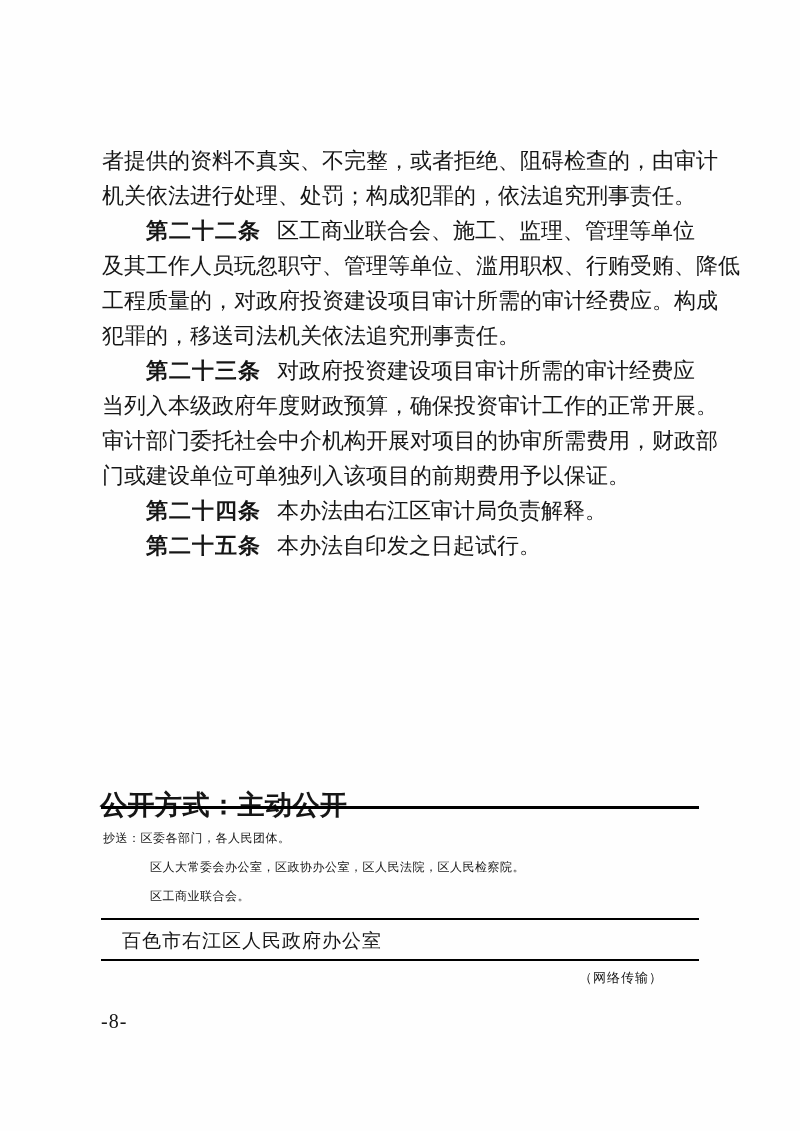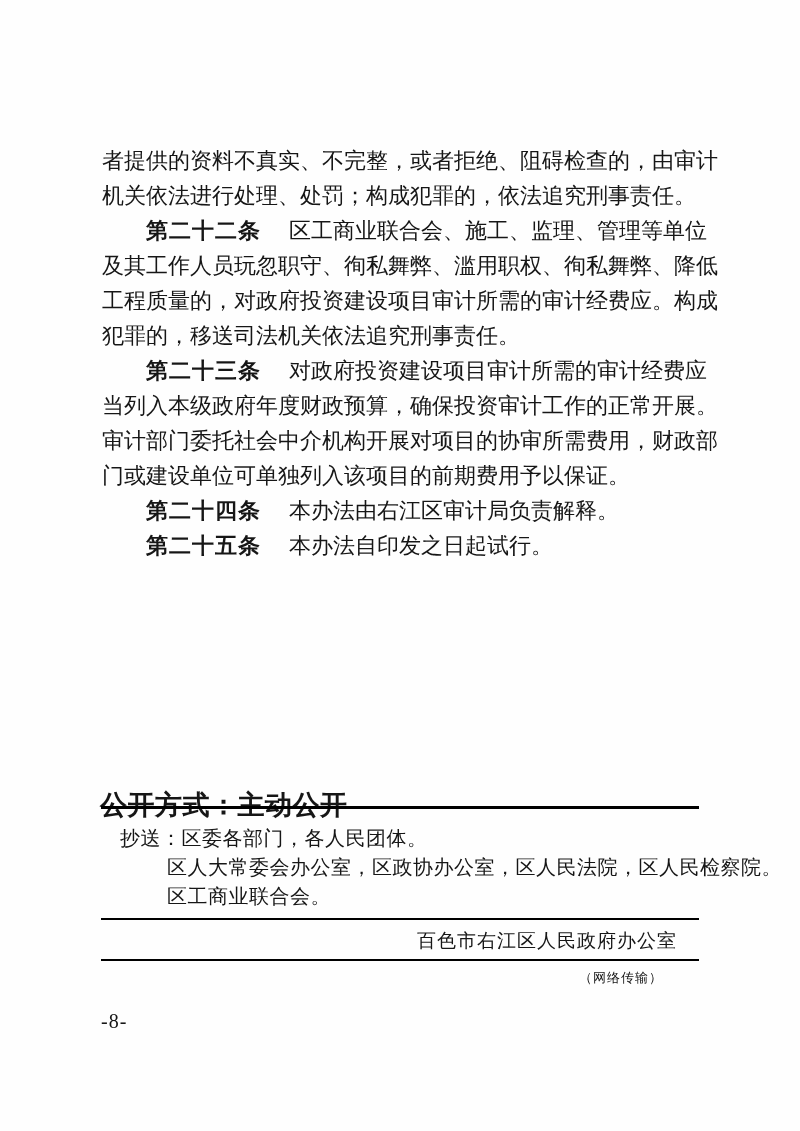--- a/index.html
+++ b/index.html
@@ -25,21 +25,21 @@
     font-size: 22px;
     line-height: 35px;
   }
   .line { white-space: nowrap; }
   .line.indent { padding-left: 44px; }
   .term {
     font-family: "Liberation Sans", "DejaVu Sans", sans-serif;
     font-weight: 700;
     letter-spacing: 1px;
   }
-  .term:not(:empty) { margin-right: 28px; }
+  .term:not(:empty) { margin-right: 16px; }
   
   .publicity-title {
     position: absolute;
     left: 100px;
     top: 791px;
     font-family: "Liberation Sans", "DejaVu Sans", sans-serif;
     font-weight: 700;
     font-size: 27px;
     line-height: 28px;
     letter-spacing: 0.5px;
@@ -48,37 +48,37 @@
     position: absolute;
     left: 101px;
     width: 598px;
     background: #000000;
   }
   .rule-thick { top: 806px; height: 3px; }
   .rule-thin-1 { top: 918px; height: 2px; }
   .rule-thin-2 { top: 959px; height: 2px; }
   .cc-block {
     position: absolute;
-    left: 120px;
+    left: 103px;
     top: 824px;
     width: 600px;
-    font-size: 20px;
+    font-size: 12px;
     line-height: 29px;
     letter-spacing: 0.5px;
   }
   .cc-line { white-space: nowrap; }
   .cc-line.cont { margin-left: 47px; }
   .imprint-row {
     position: absolute;
     left: 101px;
     top: 929px;
     width: 598px;
     display: flex;
     justify-content: space-between;
-    align-items: flex-end;
+    align-items: flex-start;
     padding: 0 22px 0 21px;
     font-size: 19px;
     line-height: 24px;
     letter-spacing: 1px;
     white-space: nowrap;
     flex-direction: column;
   }
   .transmission {
     position: absolute;
     left: 101px;
@@ -101,21 +101,21 @@
 </style>
 </head>
 <body>
 
 <div class="page">
 
   <main class="body-text">
     <div class="line"><span class="term"></span><span class="txt">者提供的资料不真实、不完整，或者拒绝、阻碍检查的，由审计</span></div>
     <div class="line"><span class="term"></span><span class="txt">机关依法进行处理、处罚；构成犯罪的，依法追究刑事责任。</span></div>
     <div class="line indent"><span class="term">第二十二条</span><span class="txt">区工商业联合会、施工、监理、管理等单位</span></div>
-    <div class="line"><span class="term"></span><span class="txt">及其工作人员玩忽职守、徇私舞弊、滥用职权、徇私舞弊、降低</span></div>
+    <div class="line"><span class="term"></span><span class="txt">及其工作人员玩忽职守、管理等单位、滥用职权、行贿受贿、降低</span></div>
     <div class="line"><span class="term"></span><span class="txt">工程质量的，对政府投资建设项目审计所需的审计经费应。构成</span></div>
     <div class="line"><span class="term"></span><span class="txt">犯罪的，移送司法机关依法追究刑事责任。</span></div>
     <div class="line indent"><span class="term">第二十三条</span><span class="txt">对政府投资建设项目审计所需的审计经费应</span></div>
     <div class="line"><span class="term"></span><span class="txt">当列入本级政府年度财政预算，确保投资审计工作的正常开展。</span></div>
     <div class="line"><span class="term"></span><span class="txt">审计部门委托社会中介机构开展对项目的协审所需费用，财政部</span></div>
     <div class="line"><span class="term"></span><span class="txt">门或建设单位可单独列入该项目的前期费用予以保证。</span></div>
     <div class="line indent"><span class="term">第二十四条</span><span class="txt">本办法由右江区审计局负责解释。</span></div>
     <div class="line indent"><span class="term">第二十五条</span><span class="txt">本办法自印发之日起试行。</span></div>
   </main>
 

